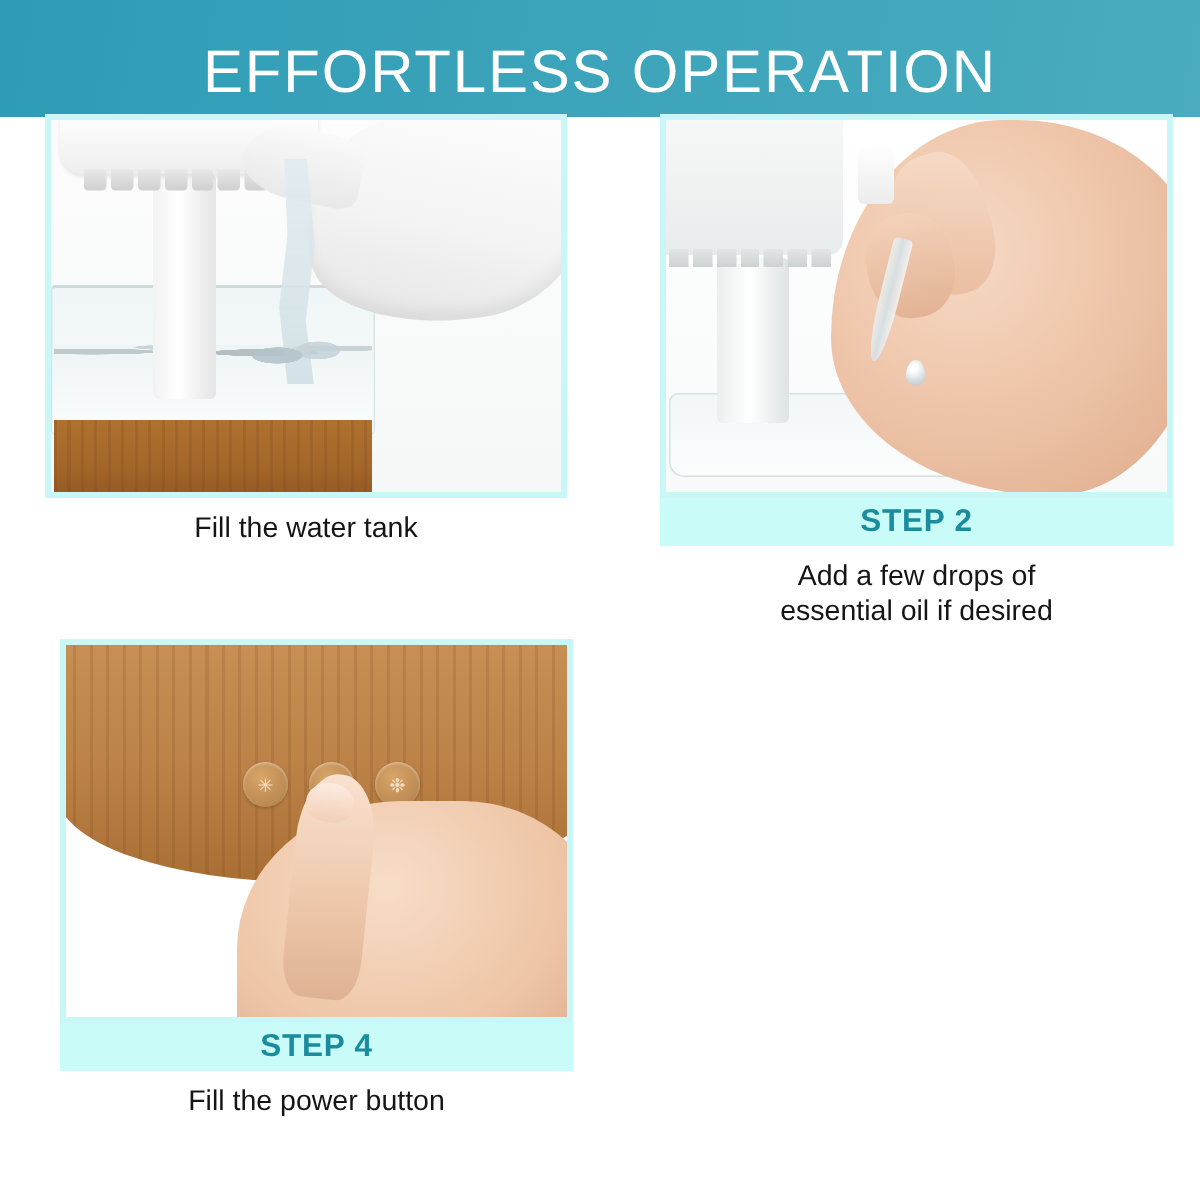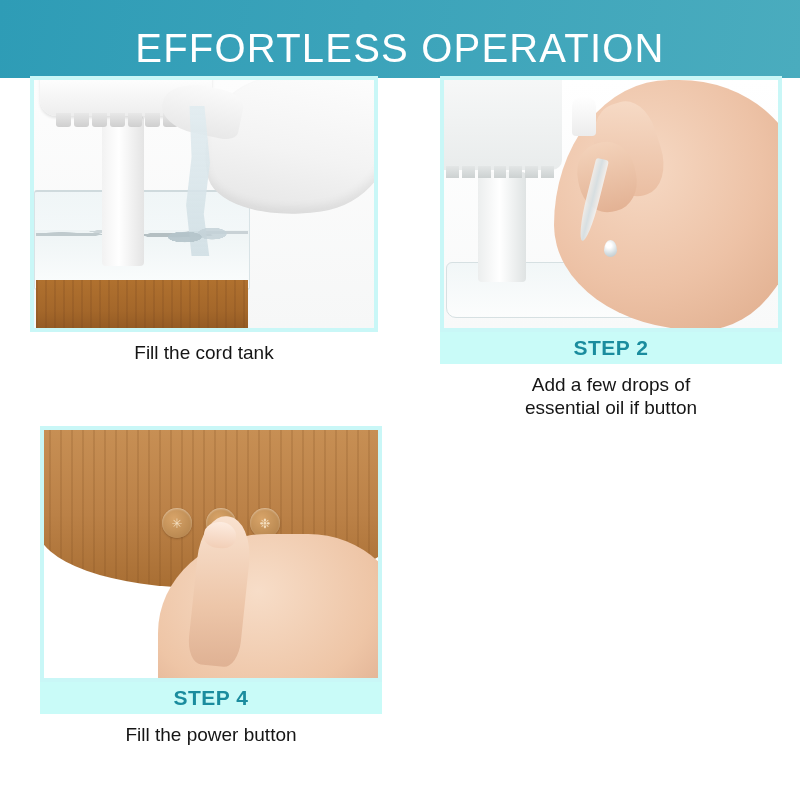--- a/index.html
+++ b/index.html
@@ -346,21 +346,21 @@
             <i></i>
             <i></i>
             <i></i>
         </div>
         <div class="p1-pitcher"></div>
         <div class="p1-pitcher-lip"></div>
         <div class="p1-stream"></div>
         <div class="p1-splash"></div>
       </div>
     </div>
-    <div class="step-caption">Fill the cord tank</div>
+    <div class="step-caption">Fill the water tank</div>
   </div>
 
   <div class="step-card right">
     <div class="photo-frame">
       <div class="photo">
         <div class="p2-bg"></div>
         <div class="p2-dish"></div>
         <div class="p2-stem"></div>
         <div class="p2-cap"></div>
         <div class="p2-teeth">
@@ -378,21 +378,21 @@
         <div class="p2-pipette-glass"></div>
         <div class="p2-pipette-gold"></div>
         <div class="p2-pipette-top"></div>
         <div class="p2-drop"></div>
       </div>
     </div>
     <div class="step-band">
       <span class="step-band-label">STEP 2</span>
     </div>
     <div class="step-caption">Add a few drops of
-essential oil if button</div>
+essential oil if desired</div>
   </div>
 
 
   <div class="step-card right">
     <div class="photo-frame">
       <div class="photo">
         <div class="p4-bg"></div>
         <div class="p4-body"></div>
         <div class="p4-btn b1">✳</div>
         <div class="p4-btn b2"></div>

